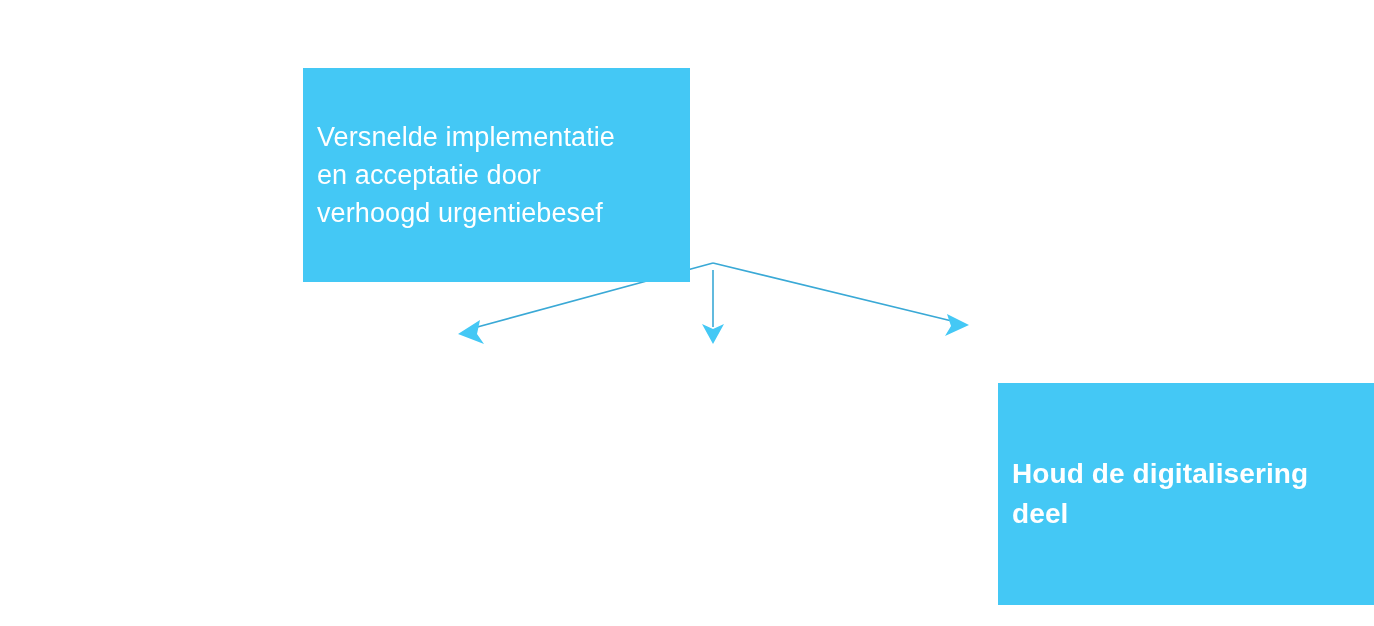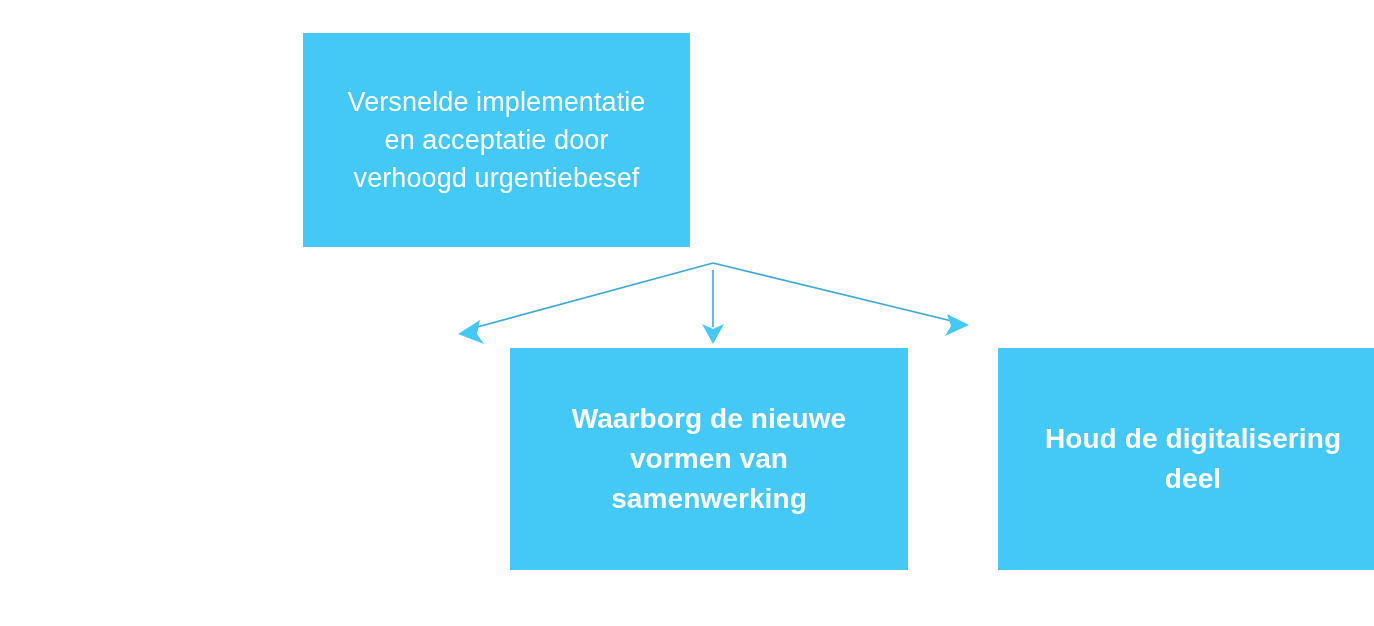--- a/index.html
+++ b/index.html
@@ -17,24 +17,24 @@
     height: 626px;
     background: #ffffff;
     overflow: hidden;
   }
   .node {
     position: absolute;
     box-sizing: border-box;
     display: flex;
     align-items: center;
     justify-content: center;
-    text-align: center;
     color: #ffffff;
     background: #44c8f5;
     padding: 6px 14px;
+    margin-top: 35px;
   }
   .node-label {
     display: block;
     width: 100%;
     white-space: pre-line;
   }
   
   .node.top {
     font-size: 27px;
     font-weight: 400;
@@ -98,24 +98,19 @@
   </svg>
 
   <div class="node top" id="node-1">
     <span class="node-label">Versnelde implementatie
 en acceptatie door
 verhoogd urgentiebesef</span>
   </div>
 
 
 
-  <div class="node bottom" id="node-4">
-    <span class="node-label">Waarborg de nieuwe
-vormen van
-samenwerking</span>
-  </div>
 
   <div class="node bottom" id="node-5">
     <span class="node-label">Houd de digitalisering
 deel</span>
   </div>
 
 </div>
 
 </body></html>

